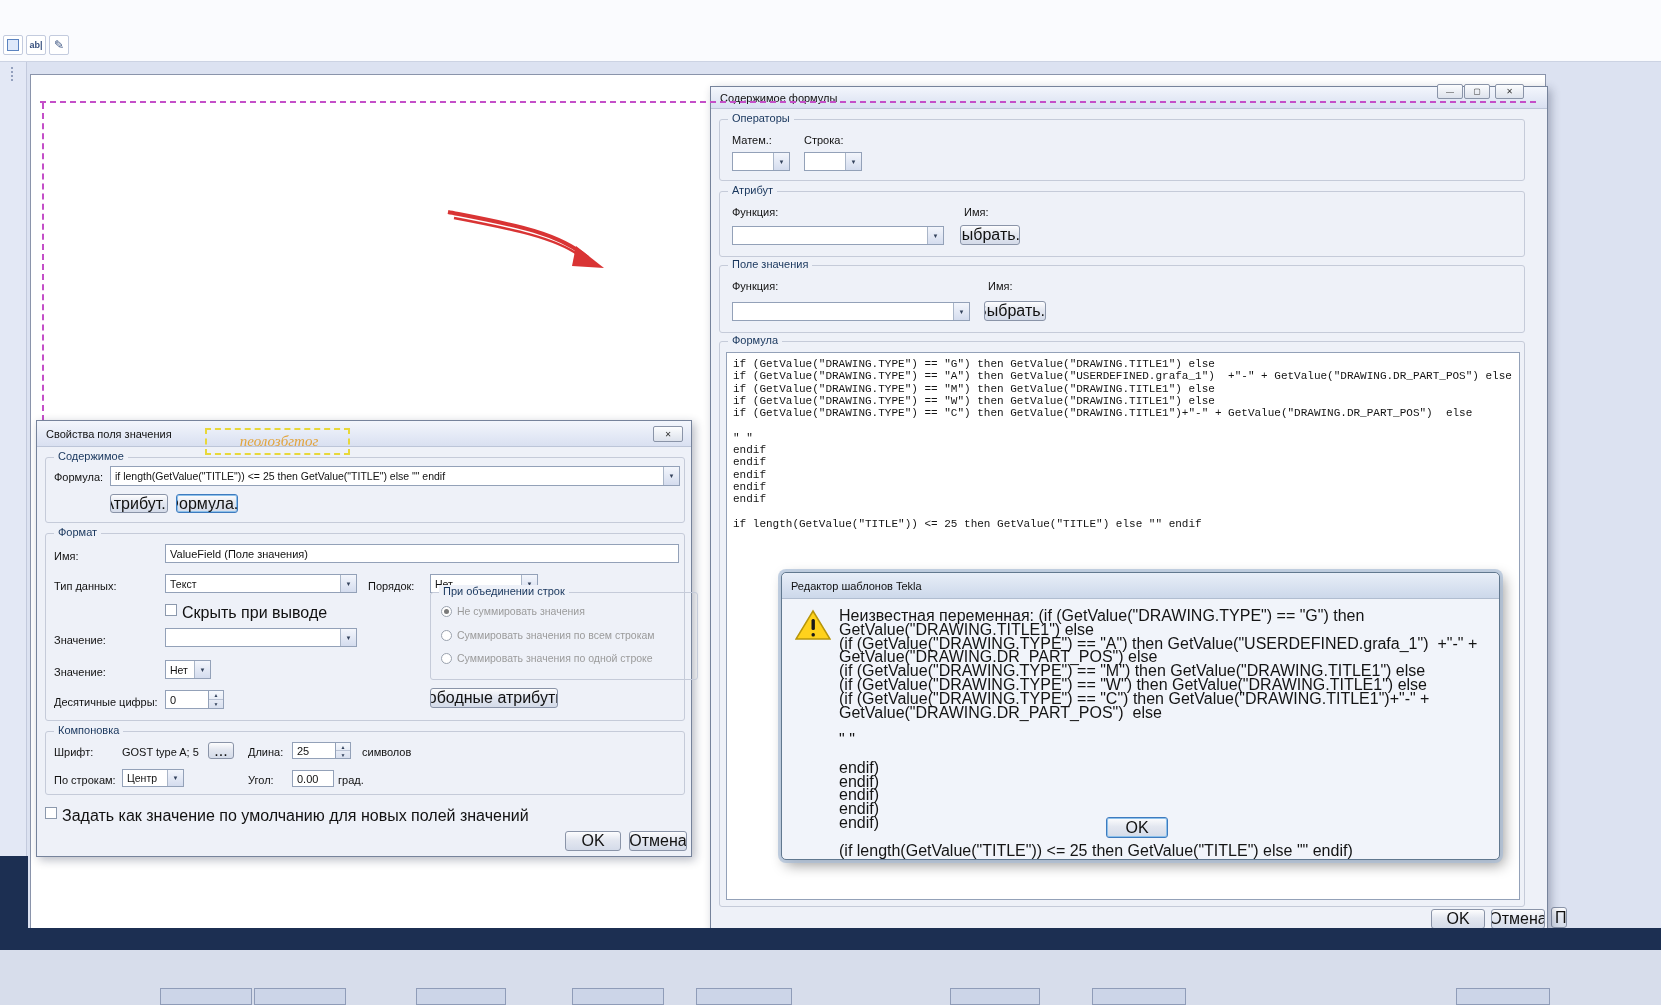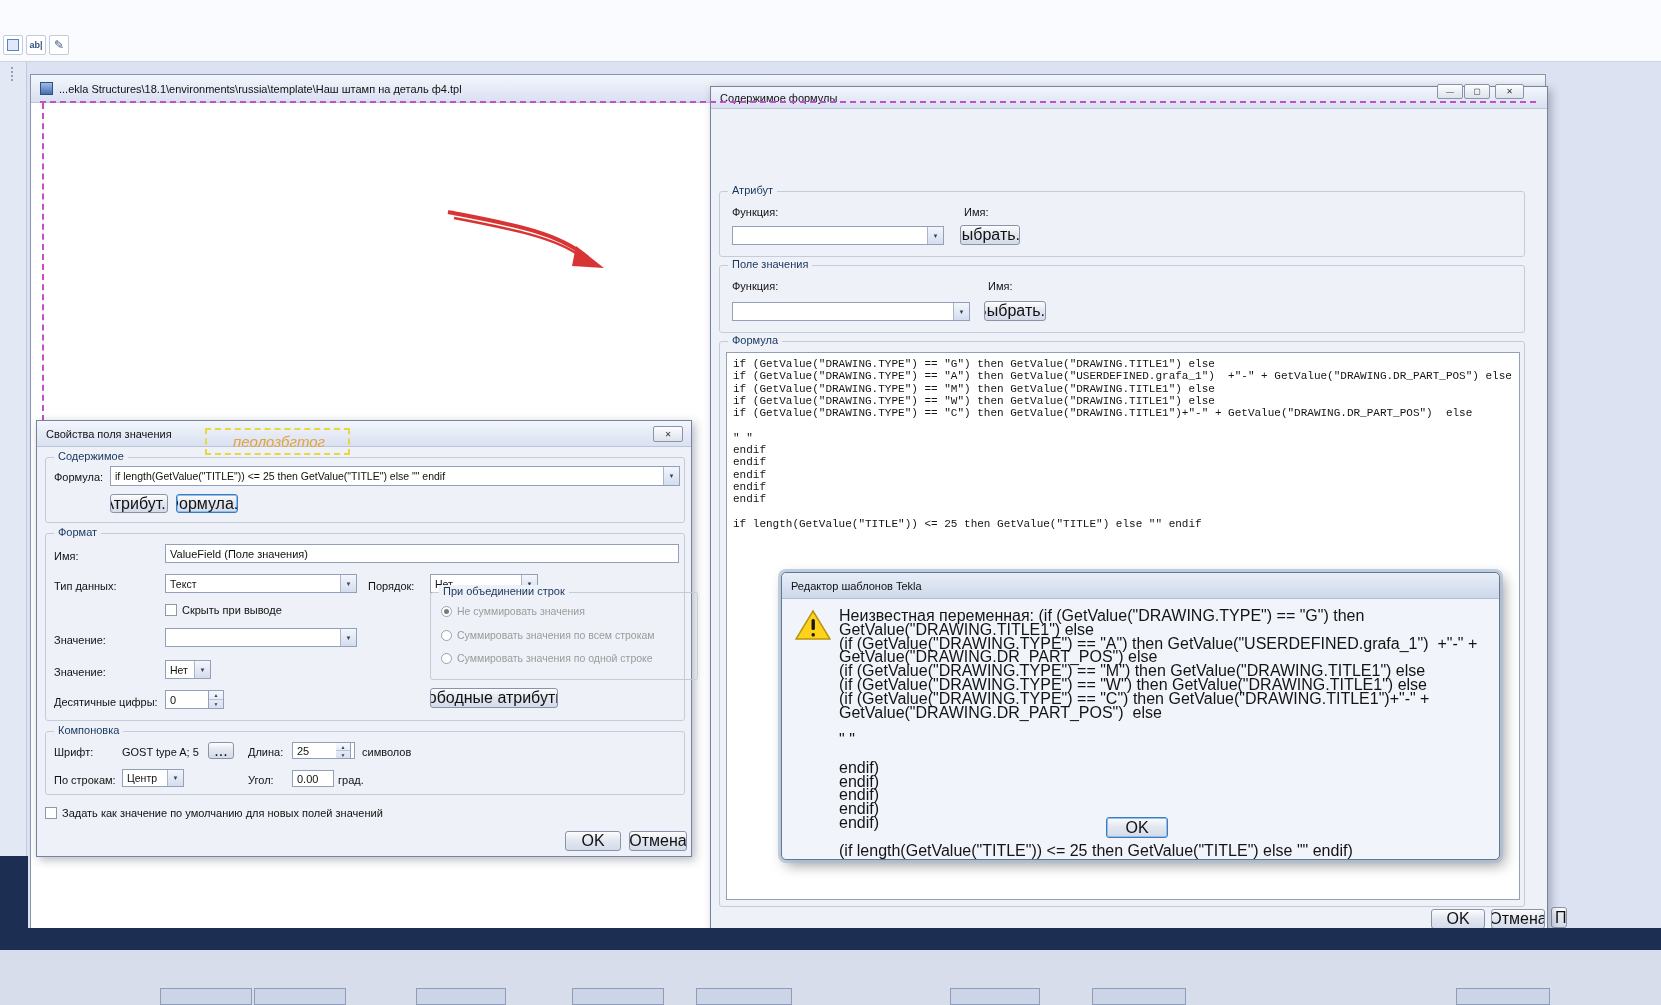--- a/index.html
+++ b/index.html
@@ -13,33 +13,33 @@
   .dlg{background:#eef1f8;border:1px solid #76839b;box-shadow:3px 3px 9px rgba(20,30,60,.3)}
   .tbar{display:flex;align-items:center;padding:0 9px;background:linear-gradient(#f3f6fc,#d9e0f1);border-bottom:1px solid #bcc5d8;font-size:11px;white-space:nowrap;overflow:hidden}
   .wbtn{position:absolute;display:flex;align-items:center;justify-content:center;background:linear-gradient(#fcfdfe,#dde2ec);border:1px solid #8a94a8;border-radius:2px;font-size:8px;color:#333}
   .btn{position:absolute;display:flex;align-items:center;justify-content:center;background:linear-gradient(#fdfdfe,#e3e7f0 45%,#d4dbe9);border:1px solid #8a94a8;border-radius:3px;font-size:16px;color:#111;white-space:nowrap;overflow:hidden}
   .btn.focus{border:1px solid #3e7bbf;box-shadow:0 0 0 1px #8cc0ea inset}
   .grp{position:absolute;border:1px solid #c5cbd9;border-radius:3px}
   .grp .gt{position:absolute;top:-8px;left:8px;background:#eef1f8;padding:0 4px;font-size:11px;color:#17355c;white-space:nowrap}
   .combo{position:absolute;background:#fff;border:1px solid #93a1b8;display:flex;align-items:center;font-size:10.5px;padding:0 0 0 4px;overflow:hidden;white-space:nowrap}
   .combo .carrow{margin-left:auto;align-self:stretch;flex:0 0 16px;background:linear-gradient(#f3f6fc,#d4dcee);border-left:1px solid #aab6c8;display:flex;align-items:center;justify-content:center;font-size:6px;color:#34435c}
   .tbox{position:absolute;background:#fff;border:1px solid #93a1b8;display:flex;align-items:center;padding:0 4px;font-size:11px;overflow:hidden;white-space:nowrap}
-  .chkrow{position:absolute;display:flex;align-items:flex-start;font-size:11px;color:#111;white-space:nowrap}
+  .chkrow{position:absolute;display:flex;align-items:flex-start;font-size:16px;color:#111;white-space:nowrap}
   .chk{width:12px;height:12px;border:1px solid #8c99ad;background:#fff;flex:0 0 12px;margin-right:5px}
   .radiorow{position:absolute;display:flex;align-items:center;font-size:10.5px;color:#9b9b9b;white-space:nowrap}
   .radio{width:11px;height:11px;border-radius:50%;border:1px solid #9aa2ae;background:#fff;flex:0 0 11px;margin-right:5px;position:relative}
   .radio.sel::after{content:"";position:absolute;left:2px;top:2px;width:5px;height:5px;border-radius:50%;background:#7a7a7a}
   .spinv{position:absolute;width:15px;display:flex;flex-direction:column;border:1px solid #93a1b8;border-left:none;background:linear-gradient(#f5f8fd,#d9e0ef)}
   .spinv span{flex:1;display:flex;align-items:center;justify-content:center;font-size:5px;color:#33425c;border-bottom:1px solid #b9c2d4}
   .spinv span:last-child{border-bottom:none}
 
   
   .vl,.hl{position:absolute;background:#1b1b1b}
   .stamp-label{position:absolute;display:flex;align-items:center;justify-content:center;font-family:"Liberation Serif",serif;font-style:italic;color:#101010;white-space:nowrap}
-  .ybox{position:absolute;border:2px dashed #e8d83a;display:flex;align-items:center;justify-content:flex-start;font-family:Liberation Sans, sans-serif;font-style:italic;color:#101010;overflow:hidden;white-space:nowrap;padding-left:3px}
+  .ybox{position:absolute;border:2px dashed #e8d83a;display:flex;align-items:center;justify-content:flex-start;font-family:Liberation Serif, serif;font-style:italic;color:#101010;overflow:hidden;white-space:nowrap;padding-left:3px}
   .dashH{position:absolute;height:0;border-top:2px dashed #c44fc8}
   .dashV{position:absolute;width:0;border-left:2px dashed #c44fc8}
   .redtext{position:absolute;color:#dd3a3a;font-size:19px;white-space:nowrap}
 
   .ftext{position:absolute;background:#fff;border:1px solid #93a1b8;font-family:"Liberation Mono",monospace;font-size:11px;line-height:12.3px;white-space:pre;padding:5px 6px;overflow:hidden;color:#141414}
 
   
   .alert{position:absolute;background:#f1f4fa;border:1px solid #61788f;border-radius:5px;box-shadow:0 0 0 3px rgba(170,190,215,.7),4px 5px 14px rgba(0,0,0,.4);overflow:hidden}
   .alert .tbar{height:26px;background:linear-gradient(#e8eef8,#ccd8ea);border-bottom:1px solid #b0bdd0;border-radius:5px 5px 0 0}
   .alert-msg{position:absolute;font-size:16px;line-height:14.2px;white-space:pre-wrap;color:#141414}
@@ -63,24 +63,20 @@
   </div>
   <div class="tb-ico" style="left:49px;top:35px">
     <span style="font-size:12px">✎</span>
   </div>
 
   <div class="abs" style="left:0;top:62px;width:27px;height:794px;background:#e3e8f5;border-right:1px solid #c3cadd">
     <div style="position:absolute;left:11px;top:5px;height:14px;border-left:2px dotted #93a0bd"></div>
   </div>
 
   <div class="abs win" style="left:30px;top:74px;width:1516px;height:856px;z-index:1">
-    <div class="tbar" style="height:28px">
-      <span class="winico"></span>
-      <span>...ekla Structures\18.1\environments\russia\template\Наш штамп на деталь ф4.tpl</span>
-    </div>
     <div class="abs" style="left:0;top:28px;right:0;bottom:0;background:#fff"></div>
   </div>
 
   <div class="vl" style="left:47px;top:110px;height:311px;width:2px"></div>
   <div class="vl" style="left:125px;top:110px;height:190px;width:1px"></div>
   <div class="vl" style="left:204px;top:110px;height:311px;width:1px"></div>
   <div class="vl" style="left:283px;top:110px;height:190px;width:1px"></div>
   <div class="vl" style="left:361px;top:110px;height:311px;width:1px"></div>
   <div class="vl" style="left:480px;top:110px;height:311px;width:1px"></div>
   <div class="vl" style="left:557px;top:110px;height:311px;width:2px"></div>
@@ -226,21 +222,21 @@
     </div>
 
     <div class="grp" style="left:8px;top:310px;width:640px;height:64px">
       <span class="gt">Компоновка</span>
       <span class="abs" style="left:8px;top:14px">Шрифт:</span>
       <span class="abs" style="left:76px;top:14px">GOST type A; 5</span>
       <div class="btn" style="left:162px;top:10px;width:26px;height:17px">
           <span>...</span>
         </div>
       <span class="abs" style="left:202px;top:14px">Длина:</span>
-      <div class="tbox" style="left:246px;top:10px;width:63px;height:17px">
+      <div class="tbox" style="left:246px;top:10px;width:44px;height:17px">
           <span>25</span>
         </div>
       <div class="spinv" style="left:290px;top:10px;height:17px">
         <span>▲</span>
         <span>▼</span>
       </div>
       <span class="abs" style="left:316px;top:14px">символов</span>
       <span class="abs" style="left:8px;top:42px">По строкам:</span>
       <div class="combo" style="left:76px;top:37px;width:62px;height:18px">
         <span>Центр</span>
@@ -264,20 +260,33 @@
     <div class="btn" style="left:592px;top:410px;width:58px;height:20px">
         <span>Отмена</span>
       </div>
   </div>
 
   <div class="abs dlg" style="left:710px;top:86px;width:838px;height:850px;z-index:30">
     <div class="tbar" style="height:22px">
       <span>Содержимое формулы</span>
     </div>
 
+    <div class="grp" style="left:8px;top:32px;width:806px;height:62px">
+      <span class="gt">Операторы</span>
+      <span class="abs" style="left:12px;top:14px">Матем.:</span>
+      <span class="abs" style="left:84px;top:14px">Строка:</span>
+      <div class="combo" style="left:12px;top:32px;width:58px;height:19px">
+        <span></span>
+        <span class="carrow">▼</span>
+      </div>
+      <div class="combo" style="left:84px;top:32px;width:58px;height:19px">
+        <span></span>
+        <span class="carrow">▼</span>
+      </div>
+    </div>
 
     <div class="grp" style="left:8px;top:104px;width:806px;height:66px">
       <span class="gt">Атрибут</span>
       <span class="abs" style="left:12px;top:14px">Функция:</span>
       <span class="abs" style="left:244px;top:14px">Имя:</span>
       <div class="combo" style="left:12px;top:34px;width:212px;height:19px">
         <span></span>
         <span class="carrow">▼</span>
       </div>
       <div class="btn" style="left:240px;top:33px;width:60px;height:20px">

